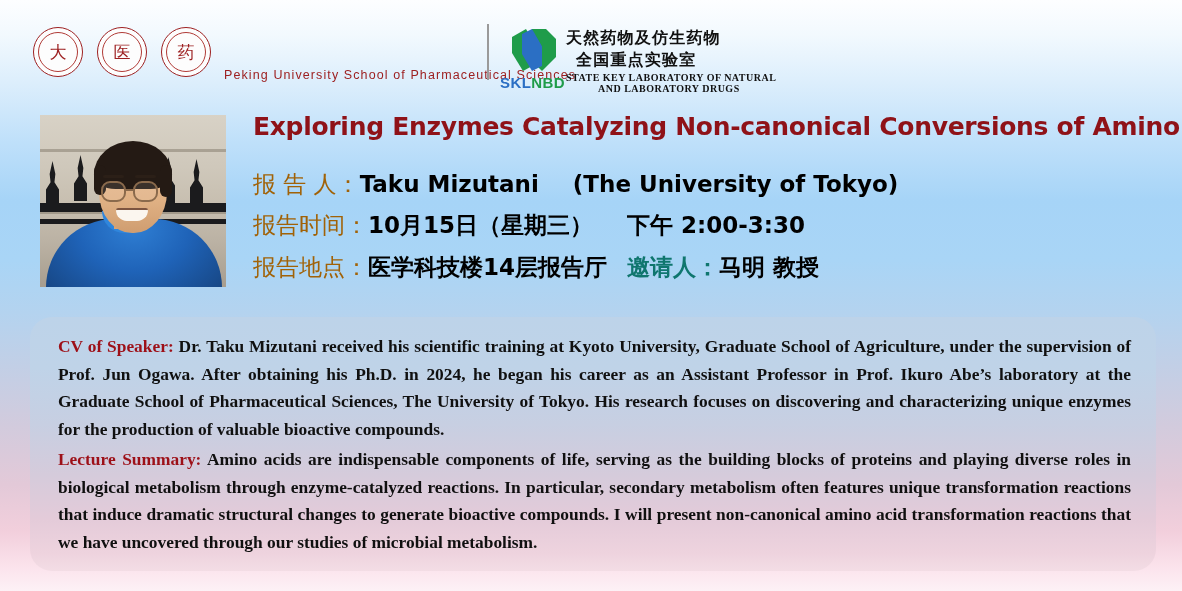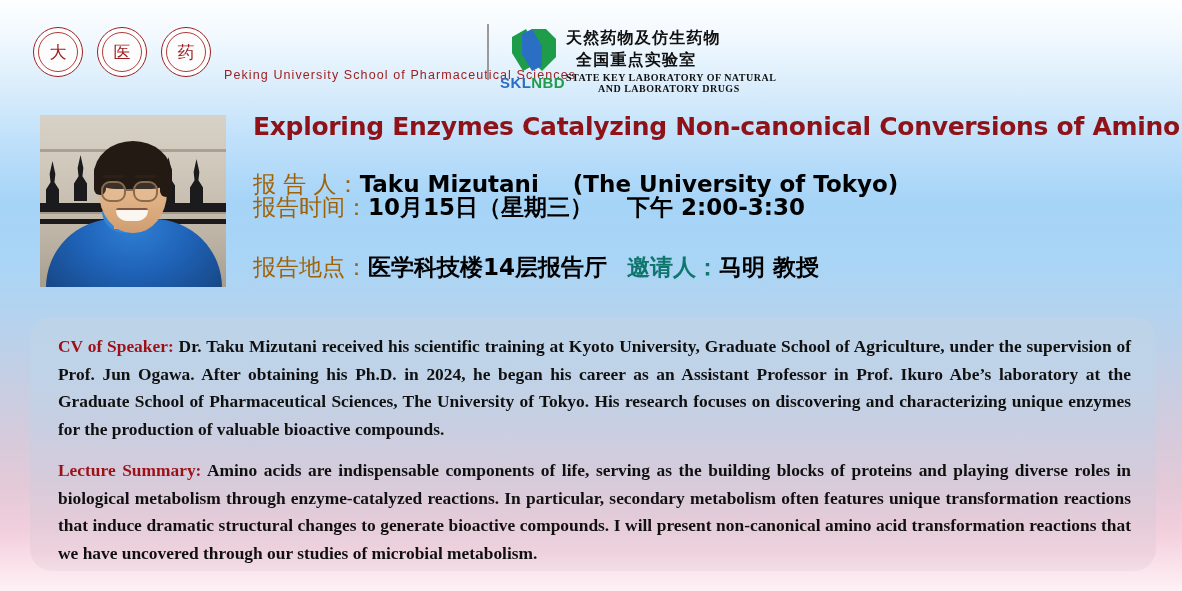--- a/index.html
+++ b/index.html
@@ -309,21 +309,21 @@
 
   .detail-row {
     position: absolute;
     left: 253px;
     white-space: nowrap;
     font-size: 23px;
     font-weight: 700;
     font-family: "DejaVu Sans", sans-serif;
   }
   #row-speaker { top: 169px; }
-  #row-time    { top: 192px; }
+  #row-time    { top: 210px; }
   #row-venue   { top: 252px; }
 
   .label-red {
     color: #a16207;
     font-family: "DejaVu Sans", sans-serif;
     font-weight: 400;
   }
   .label-darkred {
     color: #0f766e;
     font-family: "DejaVu Sans", sans-serif;
@@ -358,21 +358,21 @@
 
   .para {
     font-family: "Liberation Serif", "DejaVu Serif", serif;
     font-size: 17.4px;
     font-weight: 700;
     color: #101010;
     line-height: 27.5px;
     text-align: justify;
     text-justify: inter-word;
   }
-  #cv-paragraph { margin-bottom: 14px; }
+  #cv-paragraph { margin-bottom: 3px; }
   .para-label {
     color: #9d1018;
     font-weight: 700;
   }
 
   
   #sklnbd-logo svg { display: block; }
 </style>
 </head>
 <body>

